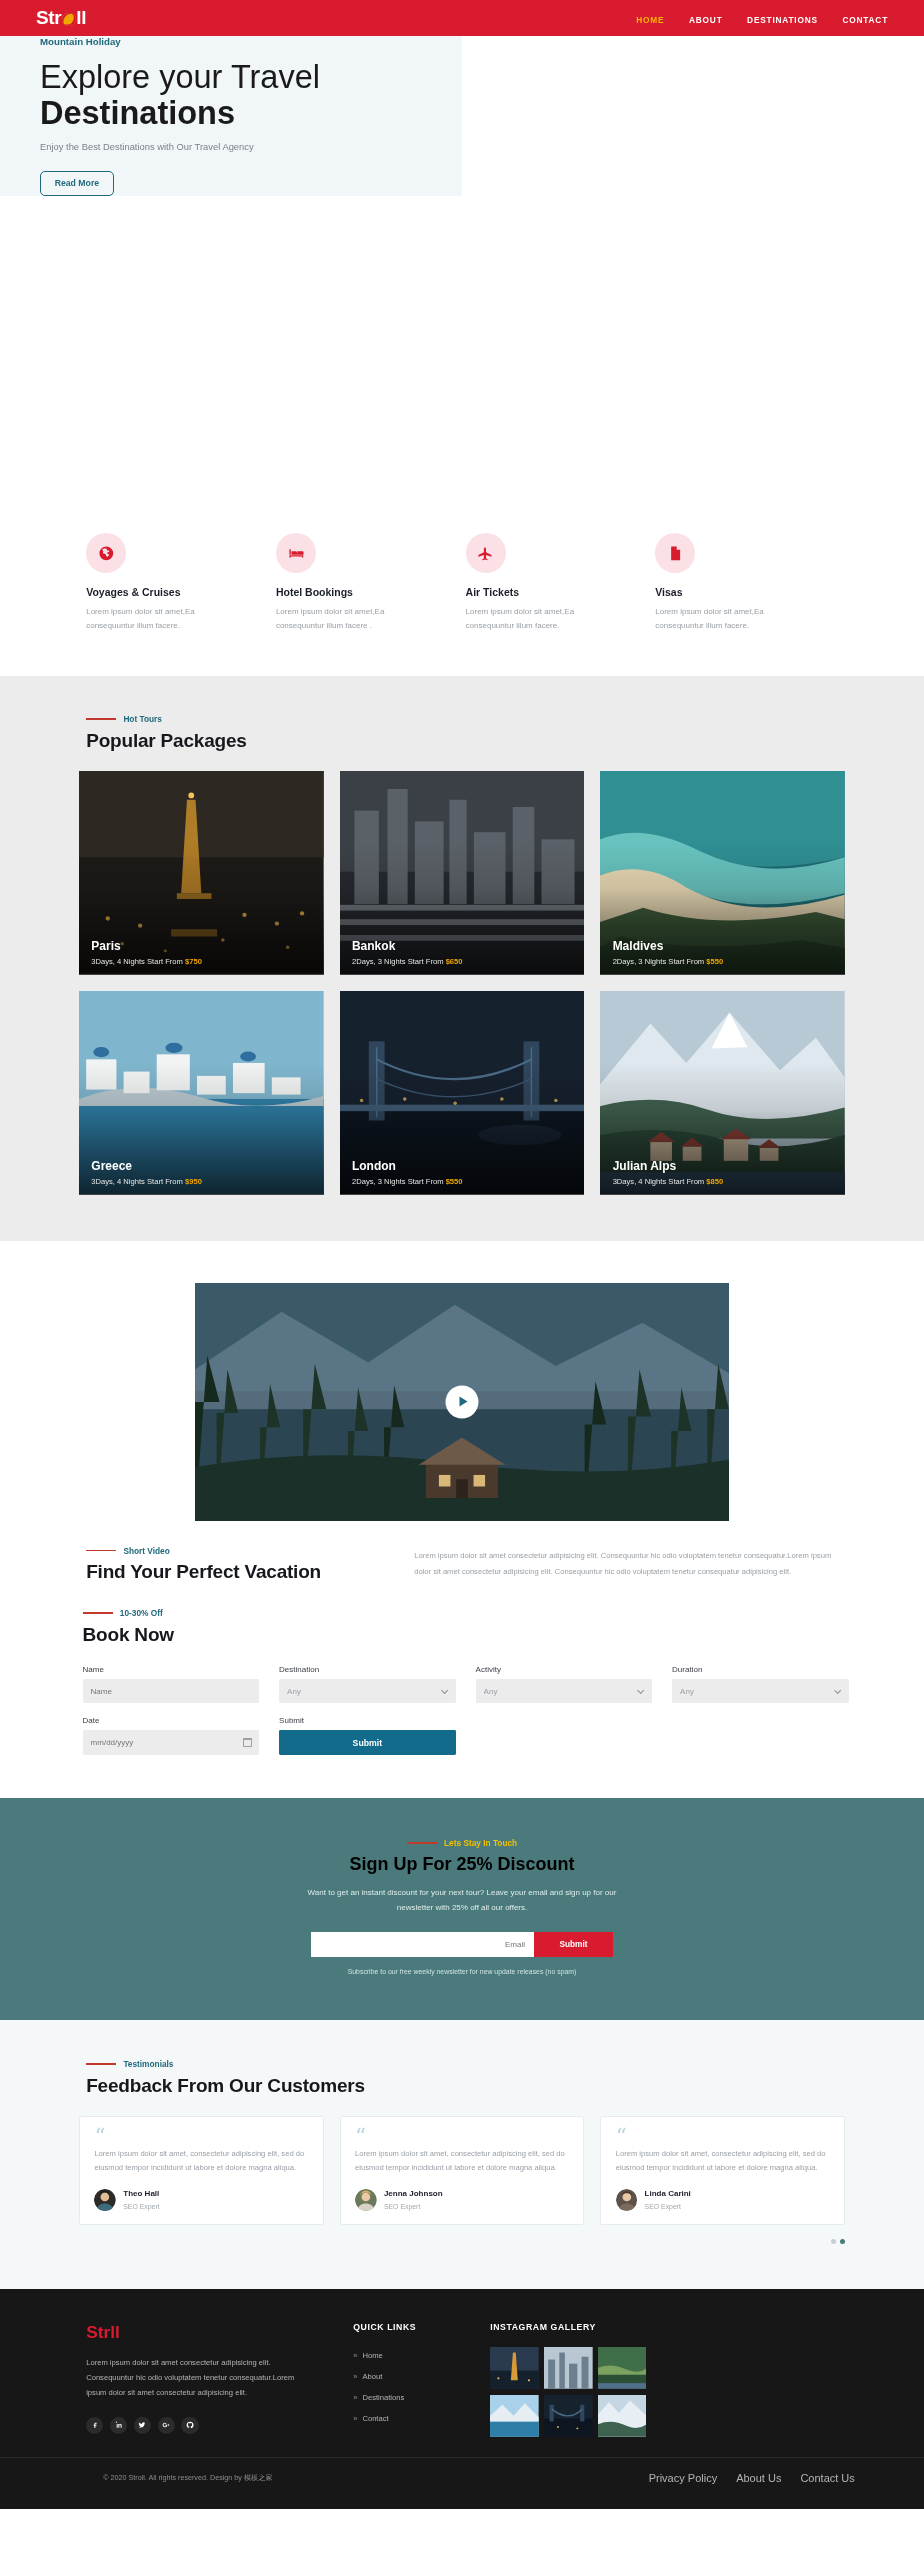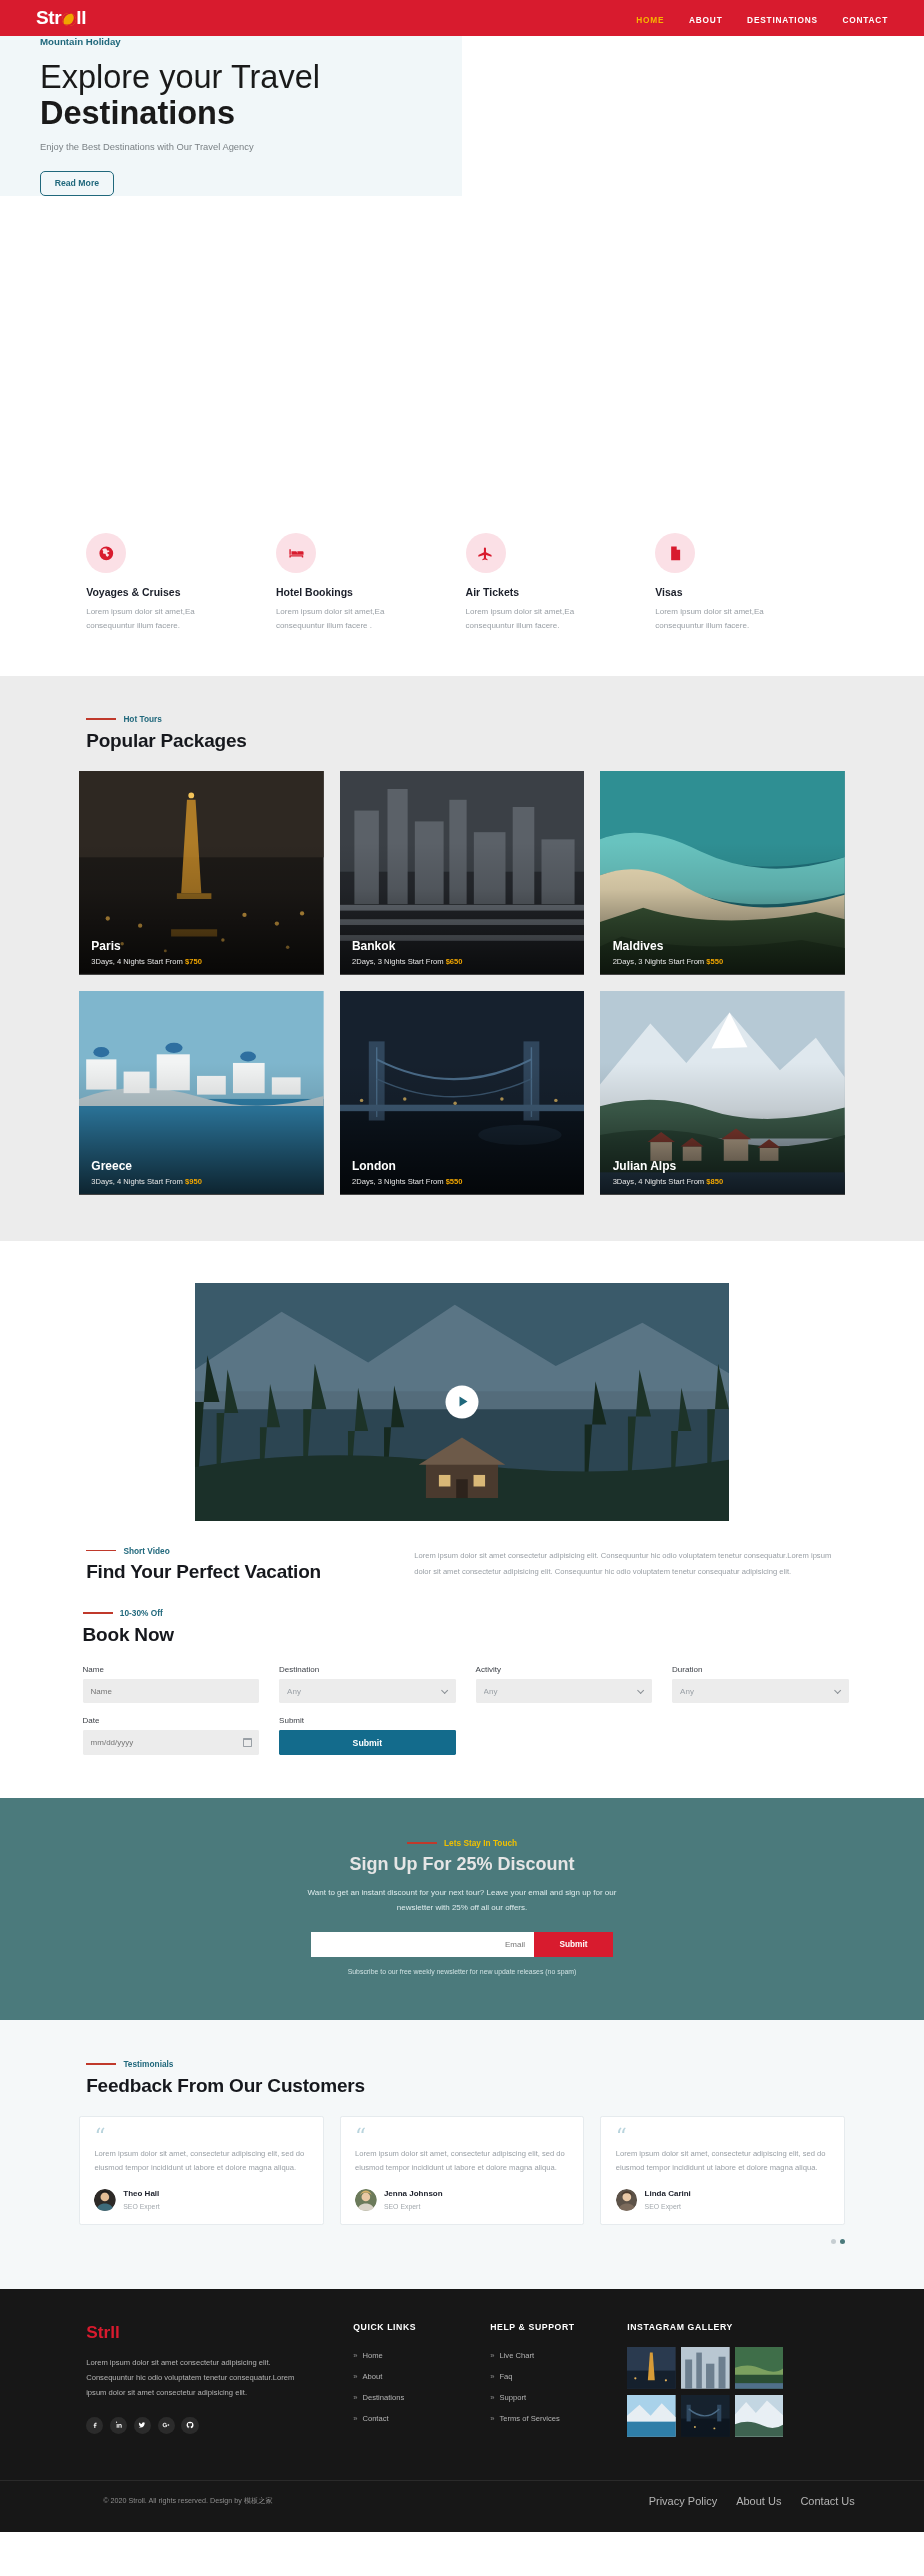--- a/index.html
+++ b/index.html
@@ -107,21 +107,21 @@
   .btn-submit {
     width:100%; height:24.6px; background:#136b8c; color:#fff; border:0;
     font-size:8.7px; font-weight:bold; cursor:pointer; font-family:inherit; border-radius:1.4px;
   }
 
   
   .news { background:#4b7a7c; padding:40px 0 45px; }
   .news-in { width:766px; margin:0 auto; text-align:center; }
   .news .sec-label { justify-content:center; }
   .news .sec-label span.t { color:#f0c000; }
-  .news h2 { color:#e5e5e5; font-size:18px; font-weight:bold; margin-bottom:10px; }
+  .news h2 { color:#000000; font-size:18px; font-weight:bold; margin-bottom:10px; }
   .news p.d { color:#dfeced; font-size:8px; line-height:1.95; max-width:339px; margin:0 auto 16px; }
   .news-form { display:flex; width:302px; margin:0 auto; }
   .news-form input {
     flex:1; height:24.6px; border:0; padding:0 9px; font-size:8px;
     color:#9aa0a6; font-family:inherit;text-align:right;
   }
   .news-form button {
     width:79px; height:24.6px; background:#d81b2e; color:#fff; border:0;
     font-size:8.3px; font-weight:bold; cursor:pointer; font-family:inherit;
   }
@@ -150,21 +150,21 @@
   .socials { display:flex; gap:6.5px; margin-top:16px; }
   .soc { width:17.3px; height:17.3px; border-radius:50%; background:#2b2b2b; display:flex; align-items:center; justify-content:center; cursor:pointer; }
   .soc svg { width:8px; height:8px; fill:#fff; }
   .f-h { color:#fff; font-size:8.7px; font-weight:bold; letter-spacing:0.6px; margin-bottom:14.4px; }
   .f-list { list-style:none; }
   .f-list li { margin-bottom:8px; }
   .f-list a { color:#b4b4b4; font-size:7.6px; text-decoration:none; }
   .f-list a::before { content:"\00bb"; color:#8d8d8d; margin-right:5px; }
   .ig-grid { display:grid; grid-template-columns:repeat(3,1fr); gap:5px; width:156px; }
   .ig { height:43px; overflow:hidden; cursor:pointer; }
-  .copy { border-top:0.7px solid #2a2a2a; margin-top:42px; padding-top:14.4px;padding-left:34px; }
+  .copy { border-top:0.7px solid #2a2a2a; margin-top:19px; padding-top:14.4px;padding-left:34px; }
   .copy-in { width:766px; margin:0 auto; display:flex; justify-content:space-between; align-items:center; padding:0 7.2px; }
   .copy-in p { color:#8d8d8d; font-size:7.2px; }
   .copy-links { display:flex; gap:19px; }
   .copy-links a { color:#b4b4b4; font-size:11px; text-decoration:none; }
 </style>
 </head>
 <body>
 
 <nav class="nav">
   <div class="nav-inner">
@@ -685,29 +685,20 @@
       <div>
         <div class="f-h">QUICK LINKS</div>
         <ul class="f-list">
           <li><a href="#">Home</a></li>
           <li><a href="#">About</a></li>
           <li><a href="#">Destinations</a></li>
           <li><a href="#">Contact</a></li>
         </ul>
       </div>
 
-      <div>
-        <div class="f-h">HELP &amp; SUPPORT</div>
-        <ul class="f-list">
-          <li><a href="#">Live Chart</a></li>
-          <li><a href="#">Faq</a></li>
-          <li><a href="#">Support</a></li>
-          <li><a href="#">Terms of Services</a></li>
-        </ul>
-      </div>
 
       <div>
         <div class="f-h">INSTAGRAM GALLERY</div>
         <div class="ig-grid">
           <span class="ig"><svg viewBox="0 0 70 60" preserveAspectRatio="none">
                 <rect width="70" height="60" fill="#2a3a4f"></rect>
                 <rect y="34" width="70" height="26" fill="#15202d"></rect>
                 <path d="M33 8 l4 0 3 40 -10 0z" fill="#d79b37"></path>
                 <circle cx="12" cy="45" r="1.6" fill="#e7b35a"></circle>
                 <circle cx="56" cy="48" r="1.6" fill="#e7b35a"></circle>

